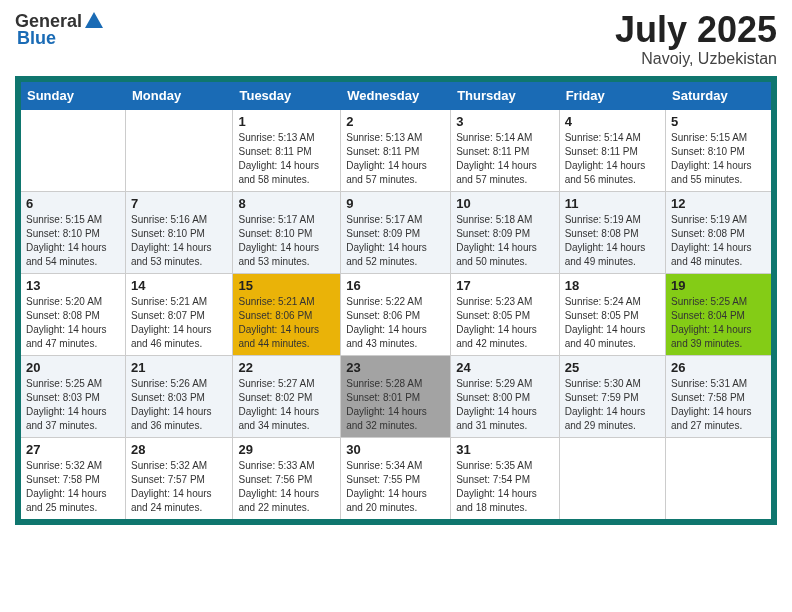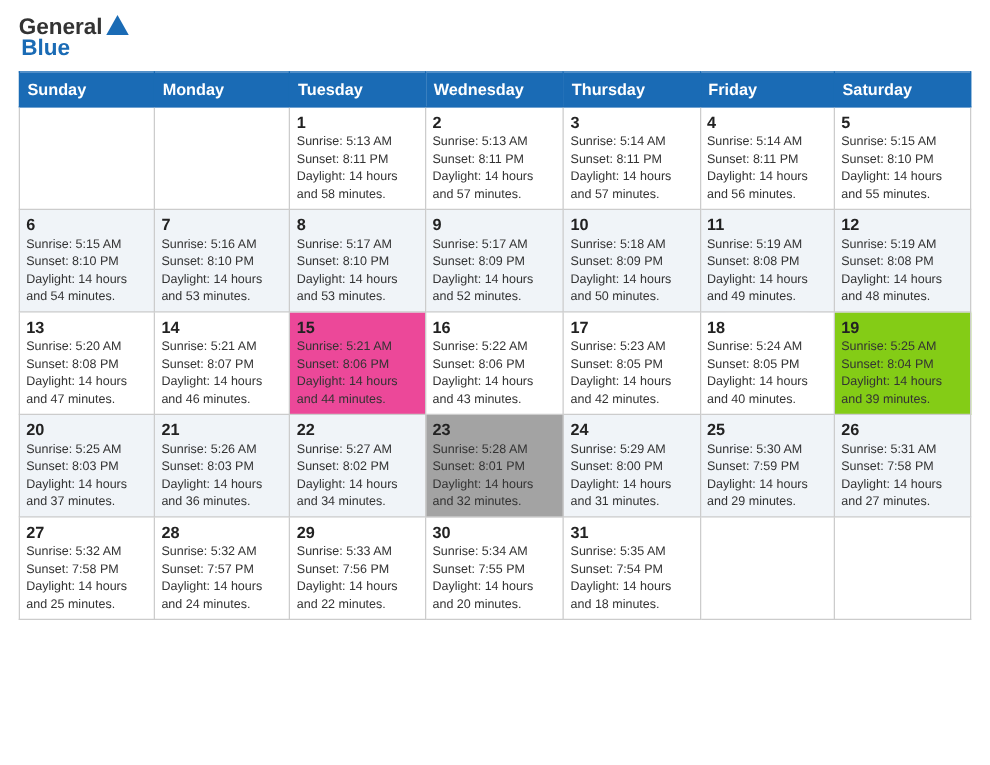--- a/index.html
+++ b/index.html
@@ -33,21 +33,21 @@
       color: #222;
       line-height: 1.1;
     }
     .location {
       font-size: 16px;
       color: #444;
     }
     .calendar {
       width: 100%;
       border-collapse: collapse;
-      border: 1px solid #0f766e;
+      border: 6px solid #0f766e;
     }
     .calendar th {
       background-color: #1a6bb5;
       color: #fff;
       font-size: 13px;
       font-weight: bold;
       text-align: left;
       padding: 6px 6px;
       border: 1px solid #1a6bb5;
     }
@@ -93,20 +93,24 @@
       <div style="display:flex;flex-direction:column;align-items:flex-start;">
         <div style="display:flex;align-items:center;">
           <span style="font-size:18px;font-weight:bold;color:#333;">General</span>
           <svg width="22" height="22" viewBox="0 0 22 22" style="margin: 0 1px;">
             <polygon points="11,2 20,18 2,18" fill="#1a6bb5"></polygon>
           </svg>
         </div>
         <span style="font-size:18px;font-weight:bold;color:#1a6bb5;margin-top:-4px;margin-left:2px;">Blue</span>
       </div>
     </div>
+    <div class="title-block">
+      <div class="month-year">July 2025</div>
+      <div class="location">Navoiy, Uzbekistan</div>
+    </div>
   </div>
 
   <table class="calendar">
     <thead>
       <tr>
       <th>Sunday</th>
           <th>Monday</th>
           <th>Tuesday</th>
           <th>Wednesday</th>
           <th>Thursday</th>
@@ -171,21 +175,21 @@
         </tr>
         <tr>
           <td style="background-color: rgb(255, 255, 255);">
             <span class="day-number">13</span>
             <div class="cell-content">Sunrise: 5:20 AM<br>Sunset: 8:08 PM<br>Daylight: 14 hours and 47 minutes.</div>
           </td>
           <td style="background-color: rgb(255, 255, 255);">
             <span class="day-number">14</span>
             <div class="cell-content">Sunrise: 5:21 AM<br>Sunset: 8:07 PM<br>Daylight: 14 hours and 46 minutes.</div>
           </td>
-          <td style="background-color: #ec4899; margin-top: 20px;">
+          <td style="background-color: #eab308; margin-top: 20px;">
             <span class="day-number">15</span>
             <div class="cell-content">Sunrise: 5:21 AM<br>Sunset: 8:06 PM<br>Daylight: 14 hours and 44 minutes.</div>
           </td>
           <td style="background-color: rgb(255, 255, 255);">
             <span class="day-number">16</span>
             <div class="cell-content">Sunrise: 5:22 AM<br>Sunset: 8:06 PM<br>Daylight: 14 hours and 43 minutes.</div>
           </td>
           <td style="background-color: rgb(255, 255, 255);">
             <span class="day-number">17</span>
             <div class="cell-content">Sunrise: 5:23 AM<br>Sunset: 8:05 PM<br>Daylight: 14 hours and 42 minutes.</div>

